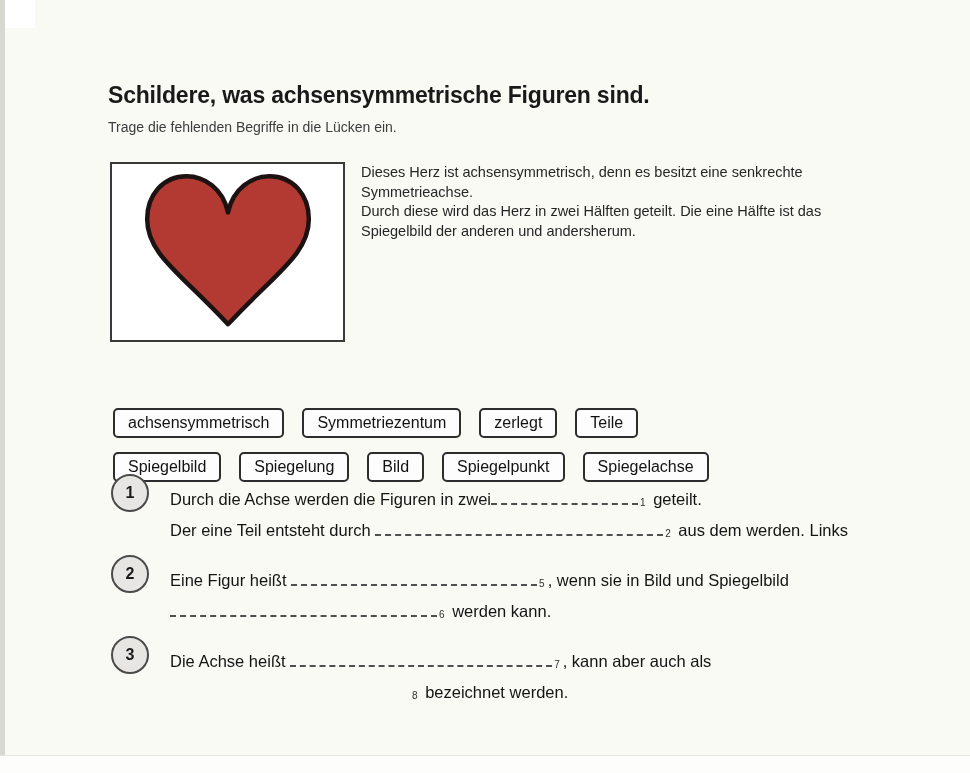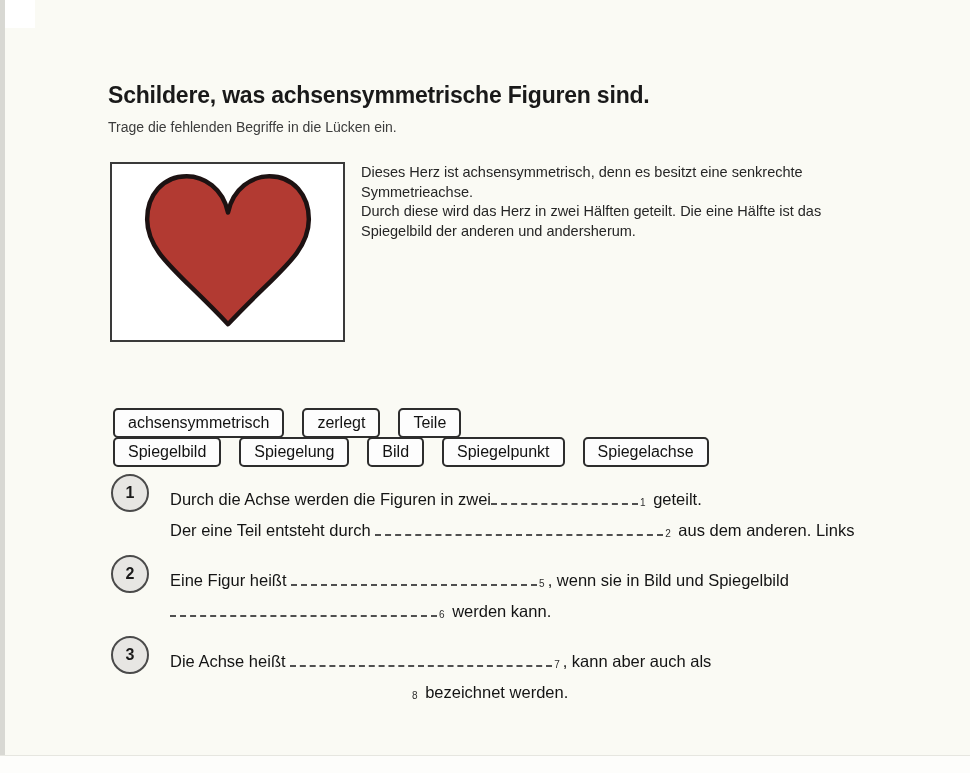--- a/index.html
+++ b/index.html
@@ -32,21 +32,21 @@
   .heart-box svg { display:block; }
 
   .figure-caption {
     position:absolute; left:361px; top:163px; width:555px;
     font-size:14.5px; line-height:19.5px; color:#262626;
     white-space:pre-line;
   }
 
   .chip-row { position:absolute; left:113px; display:flex; gap:18px; }
   .chip-row.row-0 { top:376px; }
-  .chip-row.row-1 { top:405px; }
+  .chip-row.row-1 { top:420px; }
   .chip {
     height:30px; padding:0 13px;
     background:#fdfdfd; border:2px solid #2d2d2d; border-radius:5px;
     font-size:16px; color:#121212;
     display:flex; align-items:center; justify-content:center;
     cursor:pointer; white-space:nowrap;margin-top:32px;
   }
 
   .exercises { position:absolute; left:170px; top:484px; width:740px; }
   .exercise { position:relative; margin-bottom:19px; }
@@ -90,36 +90,37 @@
   </span>
 </div>
 
 <div class="figure-caption">Dieses Herz ist achsensymmetrisch, denn es besitzt eine senkrechte
 Symmetrieachse.
 Durch diese wird das Herz in zwei Hälften geteilt. Die eine Hälfte ist das
 Spiegelbild der anderen und andersherum.</div>
 
 <div class="chip-row row-0">
     <div class="chip">achsensymmetrisch</div>
+    <div class="chip">Symmetriezentum</div>
     <div class="chip">zerlegt</div>
     <div class="chip">Teile</div>
   </div>
 <div class="chip-row row-1">
     <div class="chip">Spiegelbild</div>
     <div class="chip">Spiegelung</div>
     <div class="chip">Bild</div>
     <div class="chip">Spiegelpunkt</div>
     <div class="chip">Spiegelachse</div>
   </div>
 
 <div class="exercises">
     <div class="exercise">
       <div class="exercise-number">1</div>
       <div class="ex-line"><span>Durch die Achse werden die Figuren in zwei</span><span class="blank" style="width: 147px;"></span><span class="blank-num">1</span><span> geteilt.</span></div>
-      <div class="ex-line"><span>Der eine Teil entsteht durch </span><span class="blank" style="width: 288px;"></span><span class="blank-num">2</span><span> aus dem anderen. Links</span></div>
+      <div class="ex-line"><span>Der eine Teil entsteht durch </span><span class="blank" style="width: 288px;"></span><span class="blank-num">2</span><span> aus dem werden. Links</span></div>
     </div>
     <div class="exercise">
       <div class="exercise-number">2</div>
       <div class="ex-line"><span>Eine Figur heißt </span><span class="blank" style="width: 246px;"></span><span class="blank-num">5</span><span>, wenn sie in Bild und Spiegelbild</span></div>
       <div class="ex-line"><span class="blank" style="width: 267px;"></span><span class="blank-num">6</span><span> werden kann.</span></div>
     </div>
     <div class="exercise">
       <div class="exercise-number">3</div>
       <div class="ex-line"><span>Die Achse heißt </span><span class="blank" style="width: 262px;"></span><span class="blank-num">7</span><span>, kann aber auch als</span></div>
       <div class="ex-line" style="padding-left: 240px;"><span class="blank-num">8</span><span> bezeichnet werden.</span></div>

